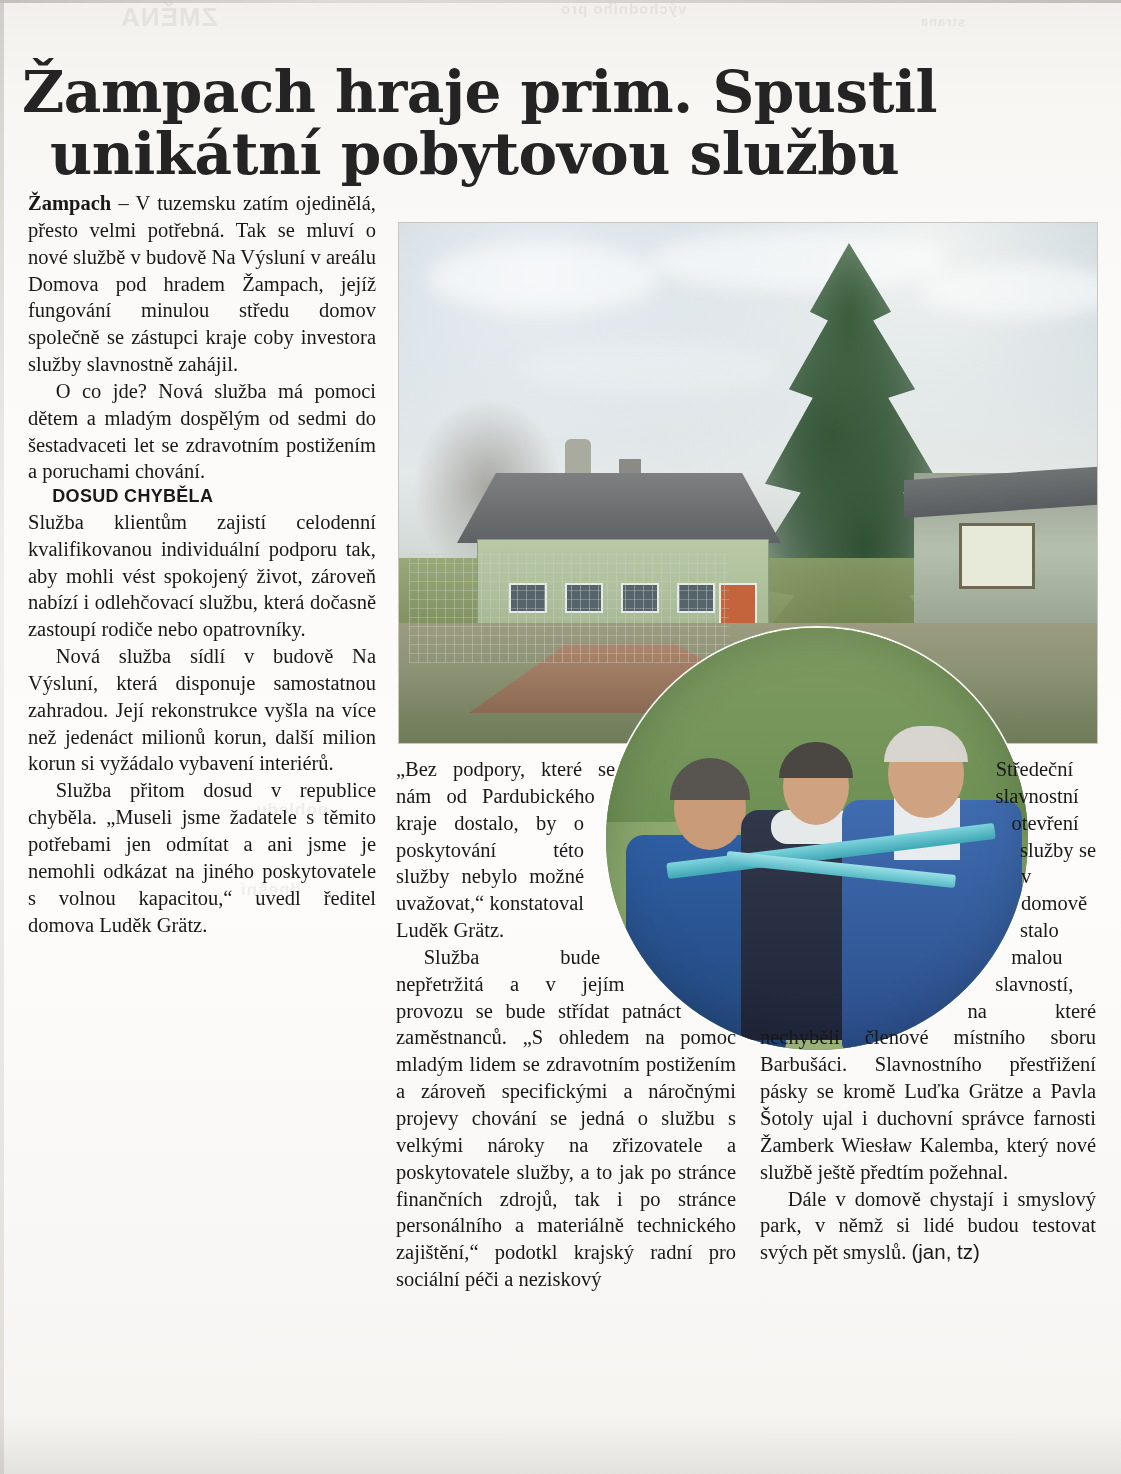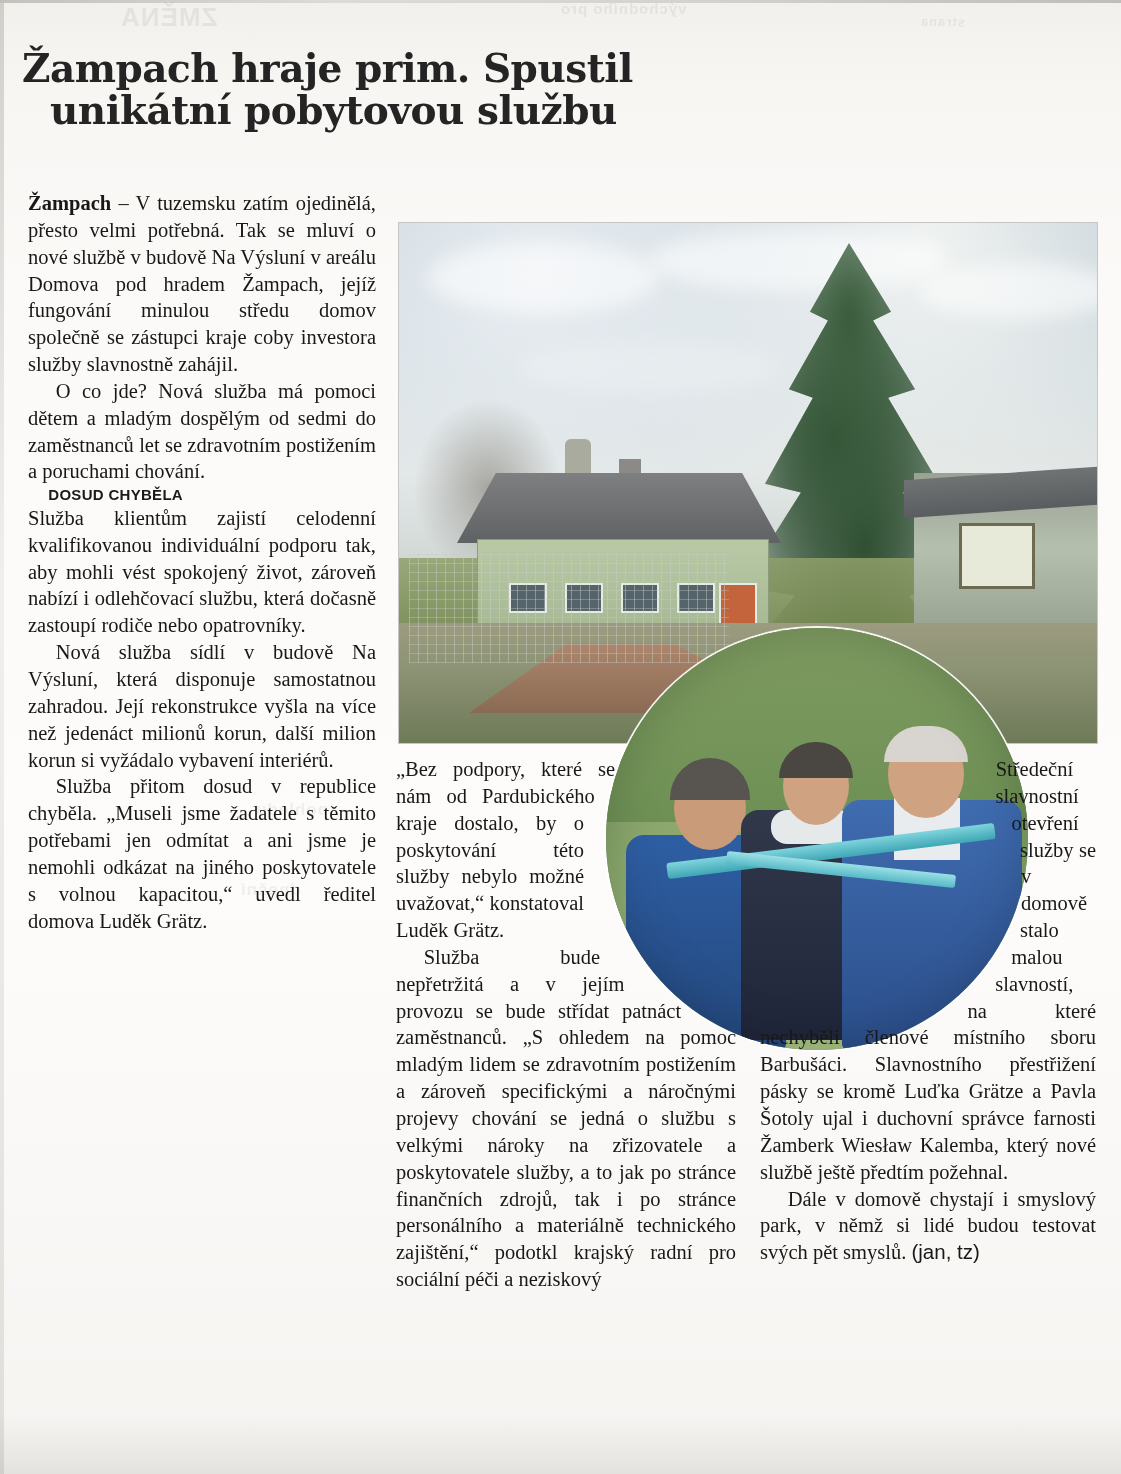--- a/index.html
+++ b/index.html
@@ -56,21 +56,21 @@
   }
 
   
   .headline {
     position: absolute;
     top: 22px;
     left: 22px;
     width: 1070px;
     font-family: "DejaVu Serif", serif;
     font-weight: bold;
-    font-size: 39px;
+    font-size: 58px;
     line-height: 1.07;
     letter-spacing: -0.5px;
     color: #242424;
     text-align: left;
   }
   .headline .l2 { display: block; margin-left: 28px; }
 
   
   .col {
     position: absolute;
@@ -92,21 +92,21 @@
     font-weight: bold;
     font-size: 21.5px;
     line-height: 1.30;
     text-align: left;
     margin-bottom: 16px;
   }
   .dateline { font-weight: bold; }
   .subhead {
     font-family: "Liberation Sans", sans-serif;
     font-weight: bold;
-    font-size: 15px;
+    font-size: 18px;
     letter-spacing: .3px;
     margin-top: 16px;
     margin-bottom: 3px;
     text-indent: 0;
     color: #1a1a1a;
   }
 
   
   .shape-right {
     float: left;
@@ -376,21 +376,21 @@
       <div class="p-head"></div>
       <div class="hair"></div>
     </div>
     <div class="ribbon"></div>
     <div class="ribbon2"></div>
     <div class="c-vignette"></div>
   </div>
 
   <div class="col" id="col1">
     <p class="noindent"><span class="dateline">Žampach</span><span> – V tuzemsku zatím ojedinělá, přesto velmi potřebná. Tak se mluví o nové službě v budově Na Výsluní v areálu Domova pod hradem Žampach, jejíž fungování minulou středu domov společně se zástupci kraje coby investora služby slavnostně zahájil.</span></p>
-    <p>O co jde? Nová služba má pomoci dětem a mladým dospělým od sedmi do zaměstnanců let se zdravotním postižením a poruchami chování.</p>
+    <p>O co jde? Nová služba má pomoci dětem a mladým dospělým od sedmi do šestadvaceti let se zdravotním postižením a poruchami chování.</p>
     <p class="subhead">DOSUD CHYBĚLA</p>
     <p class="noindent">Služba klientům zajistí celodenní kvalifikovanou individuální podporu tak, aby mohli vést spokojený život, zároveň nabízí i odlehčovací službu, která dočasně zastoupí rodiče nebo opatrovníky.</p>
     <p>Nová služba sídlí v budově Na Výsluní, která disponuje samostatnou zahradou. Její rekonstrukce vyšla na více než jedenáct milionů korun, další milion korun si vyžádalo vybavení interiérů.</p>
     <p>Služba přitom dosud v republice chyběla. „Museli jsme žadatele s těmito potřebami jen odmítat a ani jsme je nemohli odkázat na jiného poskytovatele s volnou kapacitou,“ uvedl ředitel domova Luděk Grätz.</p>
   </div>
 
   <div class="col" id="col2">
     <div class="shape-left-col2"></div>
     <p class="noindent">„Bez podpory, které se nám od Pardubického kraje dostalo, by o poskytování této služby nebylo možné uvažovat,“ konstatoval Luděk Grätz.</p>
     <p>Služba bude nepřetržitá a v jejím provozu se bude střídat patnáct zaměstnanců. „S ohledem na pomoc mladým lidem se zdravotním postižením a zároveň specifickými a náročnými projevy chování se jedná o službu s velkými nároky na zřizovatele a poskytovatele služby, a to jak po stránce finančních zdrojů, tak i po stránce personálního a materiálně technického zajištění,“ podotkl krajský radní pro sociální péči a neziskový</p>

